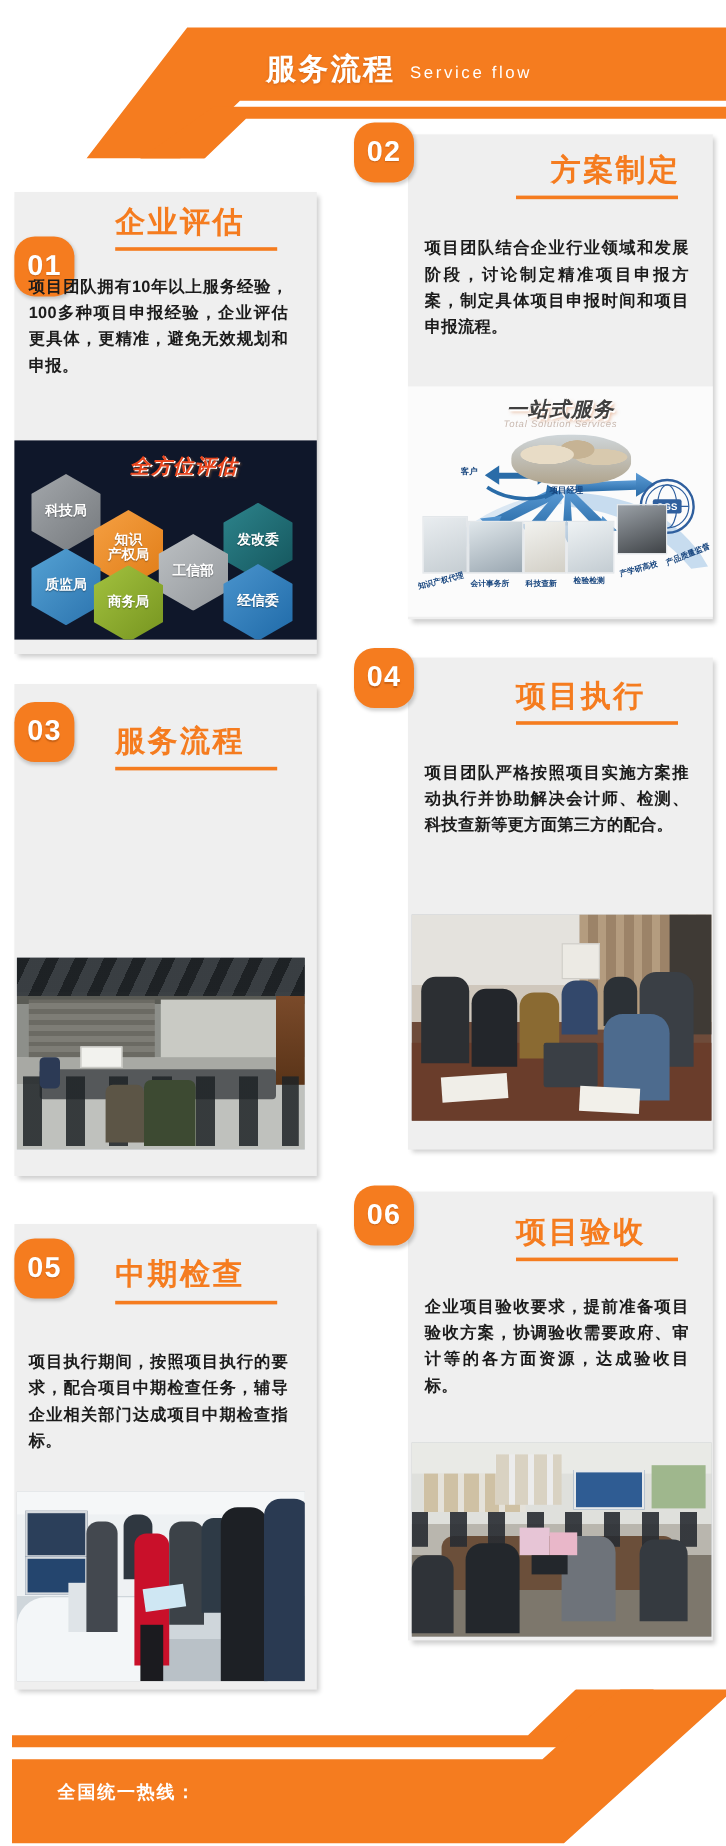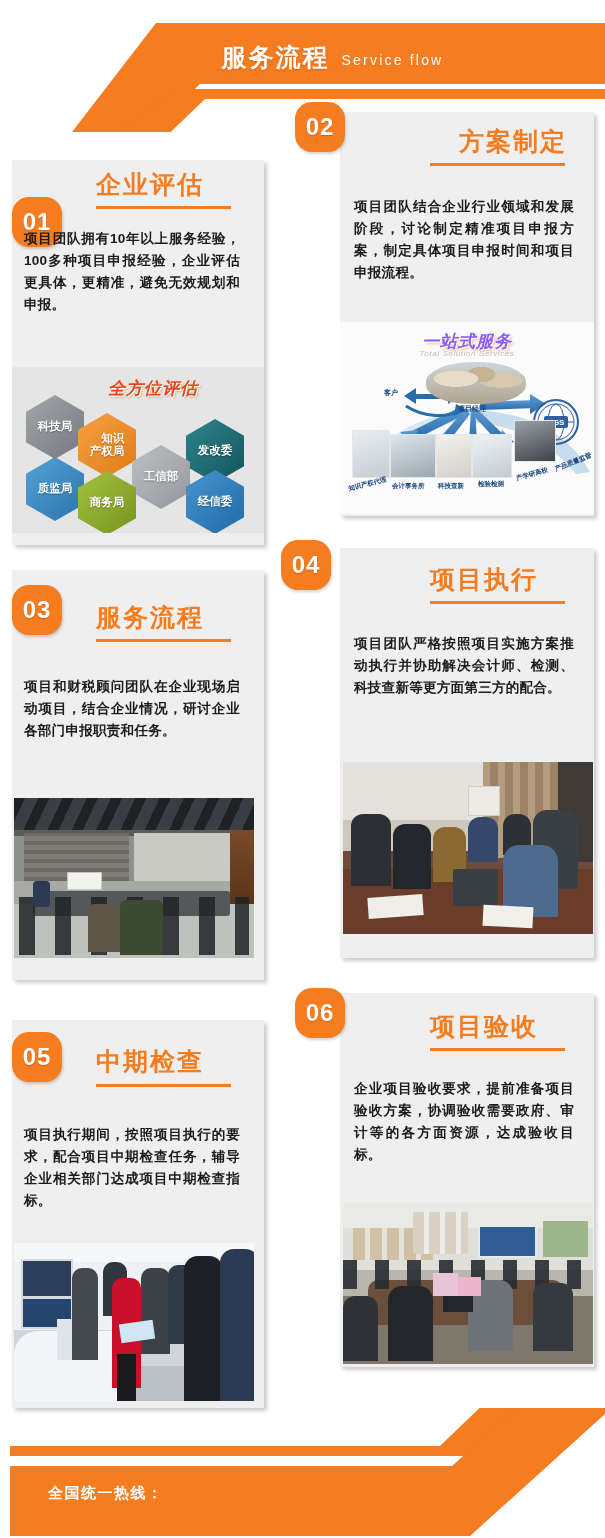--- a/index.html
+++ b/index.html
@@ -45,40 +45,40 @@
   .card-body{
     position:absolute;color:#1b1b1b;font-size:13.6px;line-height:1.62;
     font-weight:bold;letter-spacing:.2px;text-align:justify;
   }
 
   
   .photo{position:absolute;overflow:hidden;background:#c9cdd2;}
   .photo .fill{position:absolute;inset:0;}
 
   
-  .hexwrap{position:absolute;background:#e5e5e5;overflow:hidden;}
+  .hexwrap{position:absolute;background:#0f172a;overflow:hidden;}
   .hexttl{
     position:absolute;font-size:17px;font-weight:bold;color:#e8461e;
     letter-spacing:1px;font-style:italic;
     text-shadow:1px 1px 0 #fff,2px 2px 2px rgba(200,120,60,.45);
     white-space:nowrap;
   }
   .hex{
     position:absolute;width:58px;height:64px;
     clip-path:polygon(50% 0,100% 26%,100% 74%,50% 100%,0 74%,0 26%);
     display:flex;align-items:center;justify-content:center;
     color:#fff;font-size:11.5px;font-weight:bold;line-height:1.15;
     text-align:center;text-shadow:0 1px 1px rgba(0,0,0,.35);
   }
 
   
   .oss{position:absolute;background:#fbfbfb;overflow:hidden;}
   .oss-title{
     position:absolute;left:0;right:0;top:8px;text-align:center;
-    font-size:17px;font-weight:bold;font-style:italic;color:#8b5cf6;
+    font-size:17px;font-weight:bold;font-style:italic;color:#404040;
     letter-spacing:1px;text-shadow:1px 1px 0 #fff,2px 2px 3px rgba(210,110,50,.5);
   }
   .oss-sub{
     position:absolute;left:0;right:0;top:27px;text-align:center;
     font-size:8px;color:#c9b9b0;letter-spacing:.6px;font-style:italic;
   }
   .oss-lbl{position:absolute;font-size:6.5px;color:#17457e;font-weight:bold;white-space:nowrap;}
   .oss-node{position:absolute;font-size:7px;color:#17457e;font-weight:bold;white-space:nowrap;}
   .oss-thumb{position:absolute;border:1px solid #e3e7ea;}
 
@@ -115,21 +115,21 @@
   </div>
   <div class="card-title" style="left:96px;top:168px;">企业评估</div>
   <div class="title-rule" style="left:96px;top:206px;width:135px;"></div>
   <div class="card-body" style="left:24px;top:228px;width:216px;">项目团队拥有10年以上服务经验，100多种项目申报经验，企业评估更具体，更精准，避免无效规划和申报。</div>
 
   <div class="hexwrap" style="left:12px;top:367px;width:252px;height:166px;">
     <div class="hexttl" style="left:96px;top:10px;">全方位评估</div>
     <div class="hex" style="left:14px;top:28px;background:linear-gradient(135deg,#a3a7ab,#75797d);">
       <span>科技局</span>
     </div>
-    <div class="hex" style="left:66px;top:46px;background:linear-gradient(135deg,#f6a council,#e07c16);background:linear-gradient(135deg,#f5a043,#e07c16);text-align:right;">
+    <div class="hex" style="left:66px;top:58px;background:linear-gradient(135deg,#f6a council,#e07c16);background:linear-gradient(135deg,#f5a043,#e07c16);">
       <span>知识<br>产权局</span>
     </div>
     <div class="hex" style="left:174px;top:52px;background:linear-gradient(135deg,#2d848c,#14555c);">
       <span>发改委</span>
     </div>
     <div class="hex" style="left:14px;top:90px;background:linear-gradient(135deg,#55a2d4,#2b73ae);">
       <span>质监局</span>
     </div>
     <div class="hex" style="left:120px;top:78px;background:linear-gradient(135deg,#bcc0c3,#94989c);">
       <span>工信部</span>
@@ -219,21 +219,20 @@
     <div class="oss-lbl" style="left:214px;top:136px;transform:rotate(-22deg);">产品质量监督</div>
   </div>
 
   <div class="card" style="left:12px;top:570px;width:252px;height:410px;">
   </div>
   <div class="badge" style="left:12px;top:585px;">
     <span>03</span>
   </div>
   <div class="card-title" style="left:96px;top:601px;">服务流程</div>
   <div class="title-rule" style="left:96px;top:639px;width:135px;"></div>
-  <div class="card-body" style="left:24px;top:676px;width:216px;">项目和财税顾问团队在企业现场启动项目，结合企业情况，研讨企业各部门申报职责和任务。</div>
 
   <div class="photo" style="left:14px;top:798px;width:240px;height:160px;">
     <div class="fill" style="background:
       linear-gradient(180deg,#2b2f33 0 18%,#5a5b55 18% 24%,#8d8f8a 24% 52%,#a8a9a4 52% 66%,#bfc1bd 66% 100%);"></div>
     <div style="position:absolute;left:0;top:0;width:100%;height:20%;background:
       repeating-linear-gradient(115deg,#1d2124 0 10px,#3a3f43 10px 22px);opacity:.95;"></div>
     <div style="position:absolute;left:4%;top:22%;width:44%;height:30%;background:
       repeating-linear-gradient(0deg,#6b6a63 0 4px,#7e7d76 4px 9px);"></div>
     <div style="position:absolute;left:50%;top:22%;width:46%;height:30%;background:#c9cac4;"></div>
     <div style="position:absolute;left:90%;top:20%;width:10%;height:46%;background:linear-gradient(180deg,#7a4a2a,#5a3418);"></div>
@@ -241,21 +240,21 @@
     <div style="position:absolute;left:8%;top:58%;width:82%;height:16%;background:#55585a;border-radius:3px;"></div>
     <div style="position:absolute;left:2%;top:62%;width:96%;height:36%;background:
       repeating-linear-gradient(90deg,rgba(30,35,38,.85) 0 16px,rgba(60,66,70,.0) 16px 36px);"></div>
     <div style="position:absolute;left:44%;top:64%;width:18%;height:34%;background:#3d4a32;border-radius:6px 6px 0 0;"></div>
     <div style="position:absolute;left:31%;top:66%;width:13%;height:30%;background:#5c5546;border-radius:6px 6px 0 0;"></div>
     <div style="position:absolute;left:8%;top:52%;width:7%;height:16%;background:#2c3a55;border-radius:4px;"></div>
   </div>
 
   <div class="card" style="left:340px;top:548px;width:254px;height:410px;">
   </div>
-  <div class="badge" style="left:281px;top:540px;">
+  <div class="badge" style="left:295px;top:540px;">
     <span>04</span>
   </div>
   <div class="card-title" style="left:430px;top:563px;">项目执行</div>
   <div class="title-rule" style="left:430px;top:601px;width:135px;"></div>
   <div class="card-body" style="left:354px;top:633px;width:220px;">项目团队严格按照项目实施方案推动执行并协助解决会计师、检测、科技查新等更方面第三方的配合。</div>
 
   <div class="photo" style="left:343px;top:762px;width:250px;height:172px;">
     <div class="fill" style="background:linear-gradient(180deg,#e4e2dd 0 34%,#cfc7bc 34% 52%,#6e4b3a 52% 100%);"></div>
     <div style="position:absolute;left:56%;top:0;width:44%;height:56%;background:
       repeating-linear-gradient(90deg,#b49c7f 0 7px,#9c8368 7px 15px);"></div>

